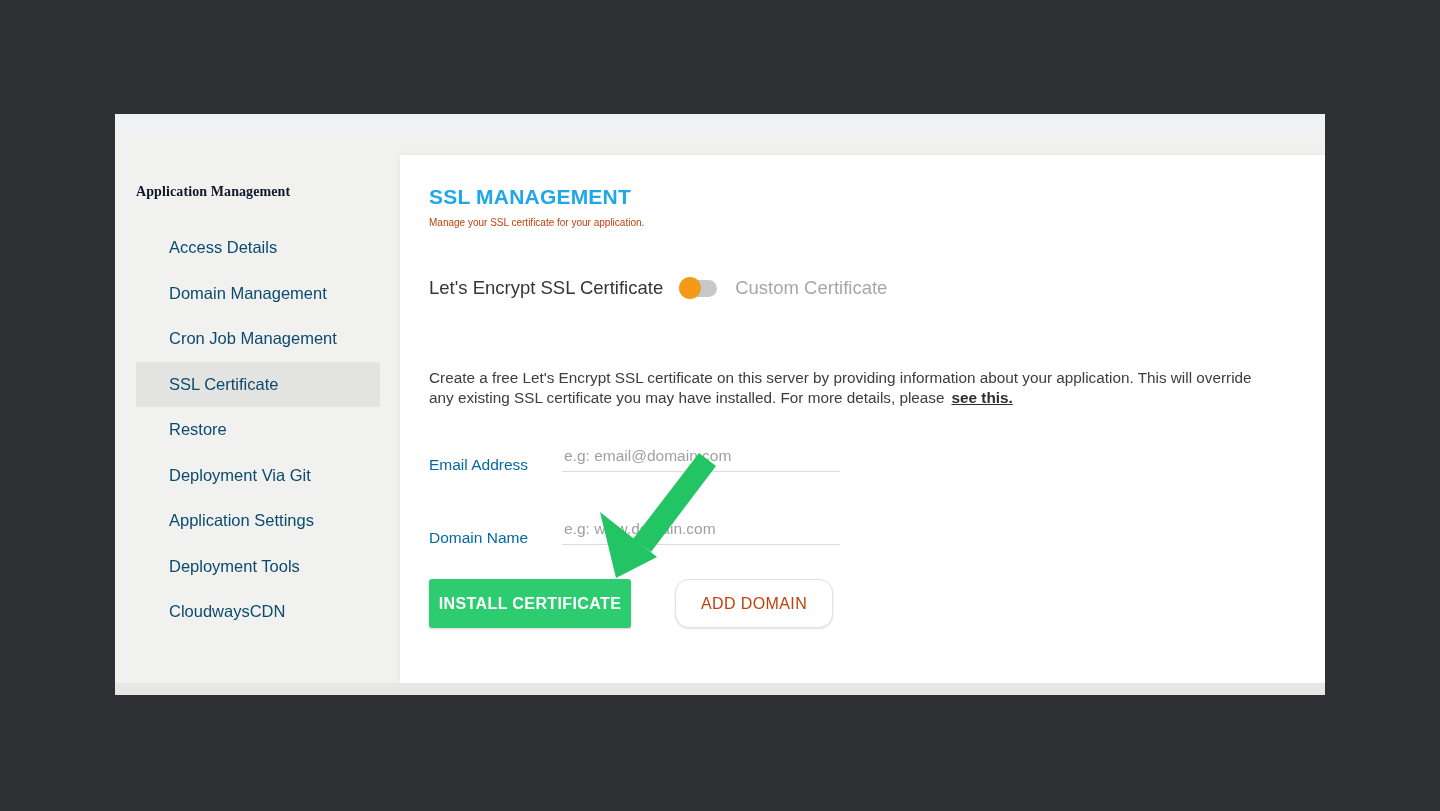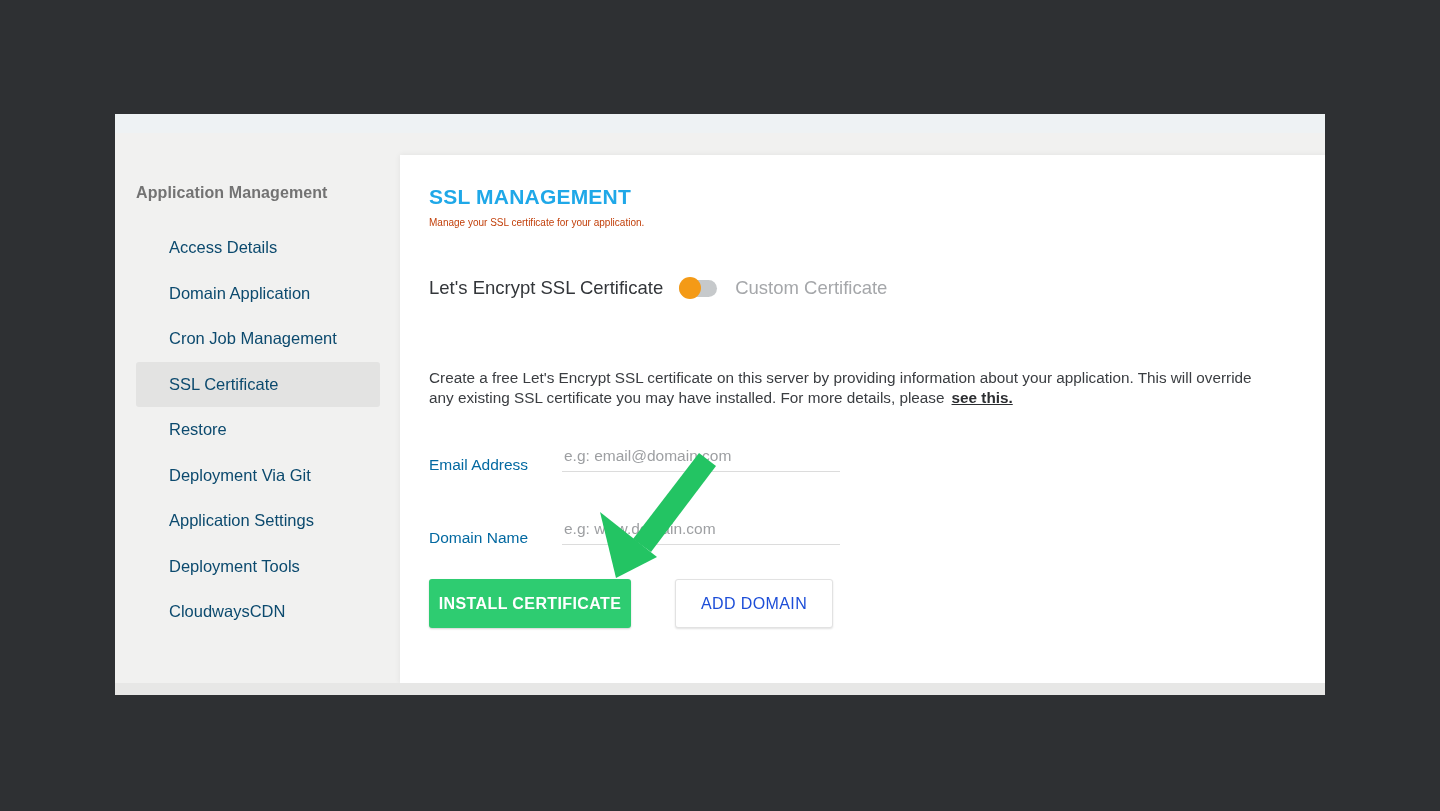--- a/index.html
+++ b/index.html
@@ -45,25 +45,26 @@
     left: 0;
     top: 19px;
     width: 285px;
     bottom: 0;
     background: #f1f1f0;
   }
   #sidebar-title {
     position: absolute;
     left: 21px;
     top: 51px;
-    font-size: 16px;
+    font-size: 14px;
     font-weight: bold;
-    color: #737373;
+    color: #0f172a;
     letter-spacing: 0.1px;
     white-space: nowrap;
+    font-family: Liberation Serif, serif;
   }
   #sidebar-nav {
     position: absolute;
     left: 0;
     top: 92px;
     width: 285px;
   }
   .nav-item {
     position: relative;
     height: 45.5px;
@@ -225,23 +226,23 @@
     font-weight: bold;
     letter-spacing: 0.4px;
     cursor: pointer;
     box-shadow: 0 1px 2px rgba(0,0,0,0.18);
   }
   #add-domain-button {
     width: 158px;
     height: 49px;
     margin-left: 44px;
     background: #ffffff;
-    color: #1d4ed8;
+    color: #c2410c;
     border: 1px solid #e2e2e2;
-    border-radius: 3px;
+    border-radius: 14px;
     font-family: "Liberation Sans", sans-serif;
     font-size: 16px;
     letter-spacing: 0.4px;
     cursor: pointer;
     box-shadow: 0 1px 2px rgba(0,0,0,0.12);
   }
 
   
   #annotation-arrow {
     position: absolute;
@@ -259,21 +260,21 @@
 
   <div id="panel-topbar"></div>
 
   <div id="sidebar">
     <div id="sidebar-title">Application Management</div>
     <nav id="sidebar-nav">
       <div class="nav-item">
         <span>Access Details</span>
       </div>
       <div class="nav-item">
-        <span>Domain Application</span>
+        <span>Domain Management</span>
       </div>
       <div class="nav-item">
         <span>Cron Job Management</span>
       </div>
       <div class="nav-item active">
         <span>SSL Certificate</span>
       </div>
       <div class="nav-item">
         <span>Restore</span>
       </div>

